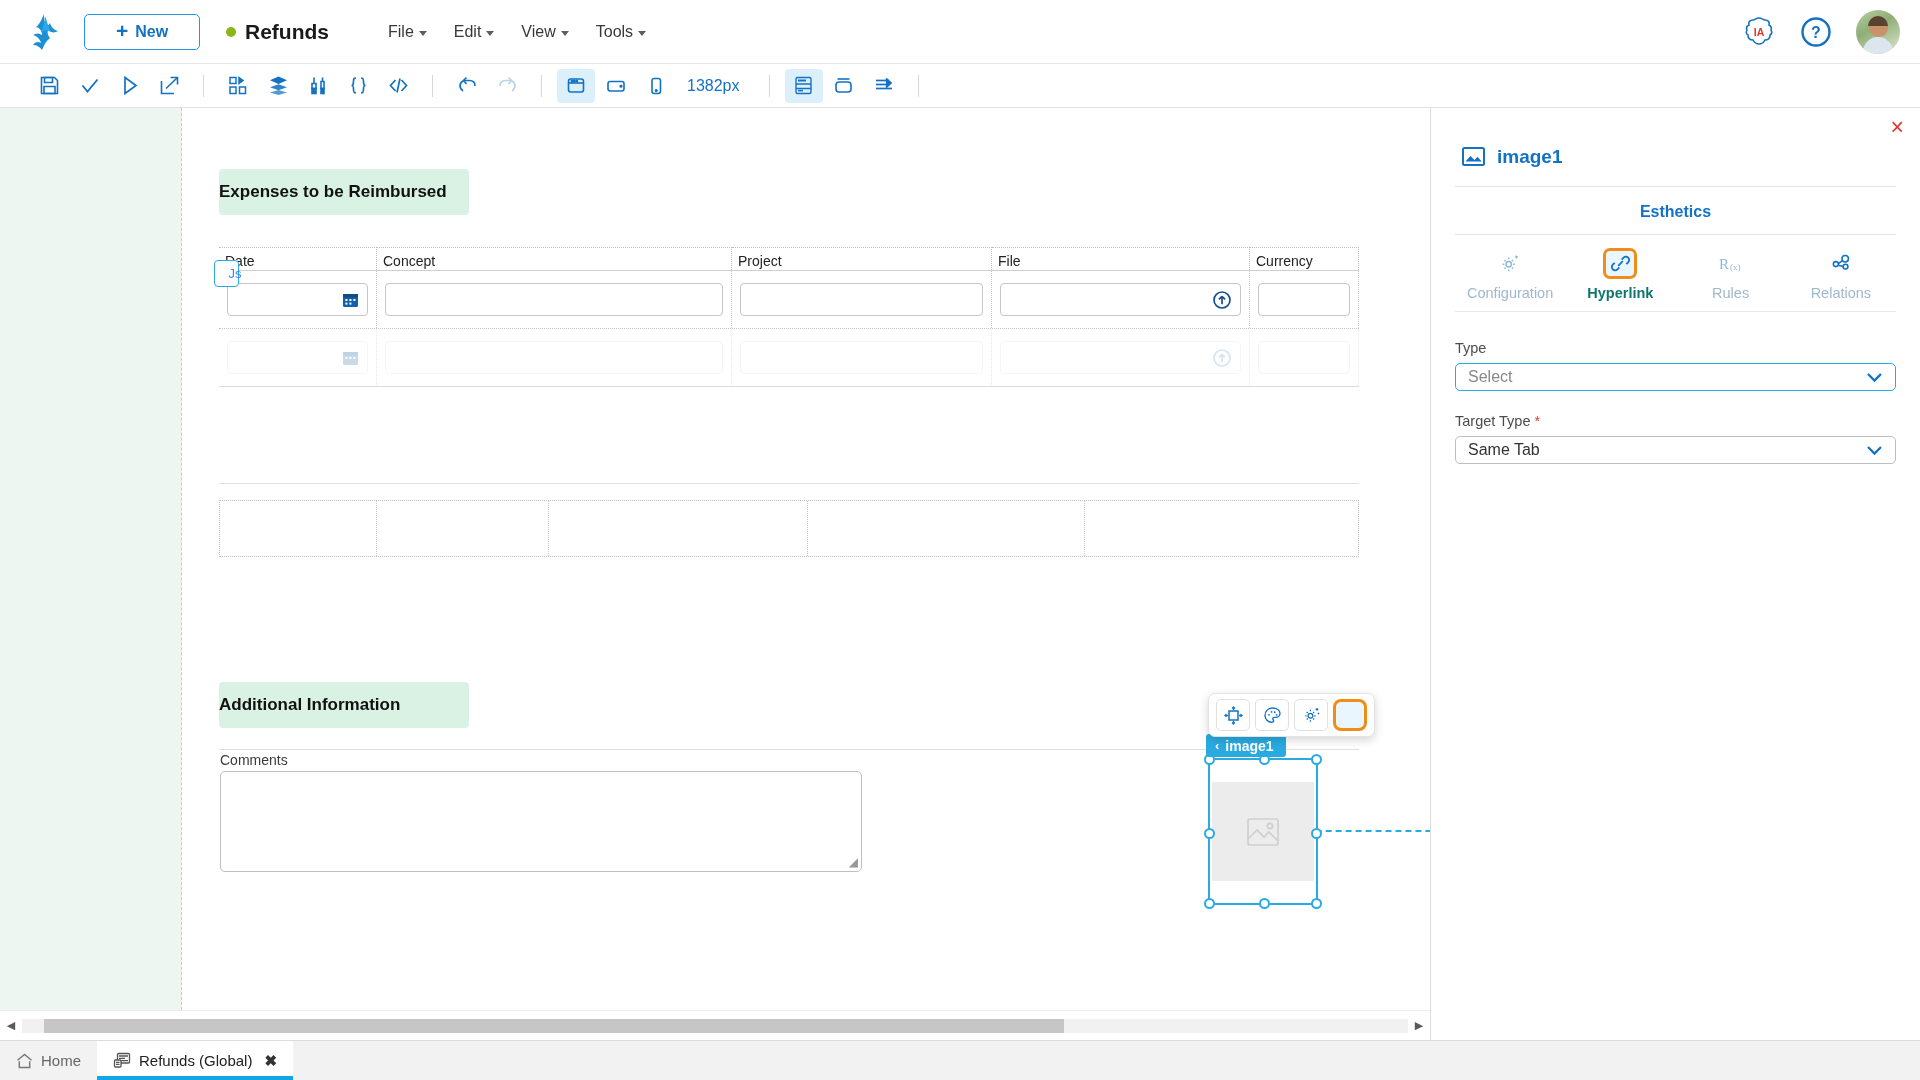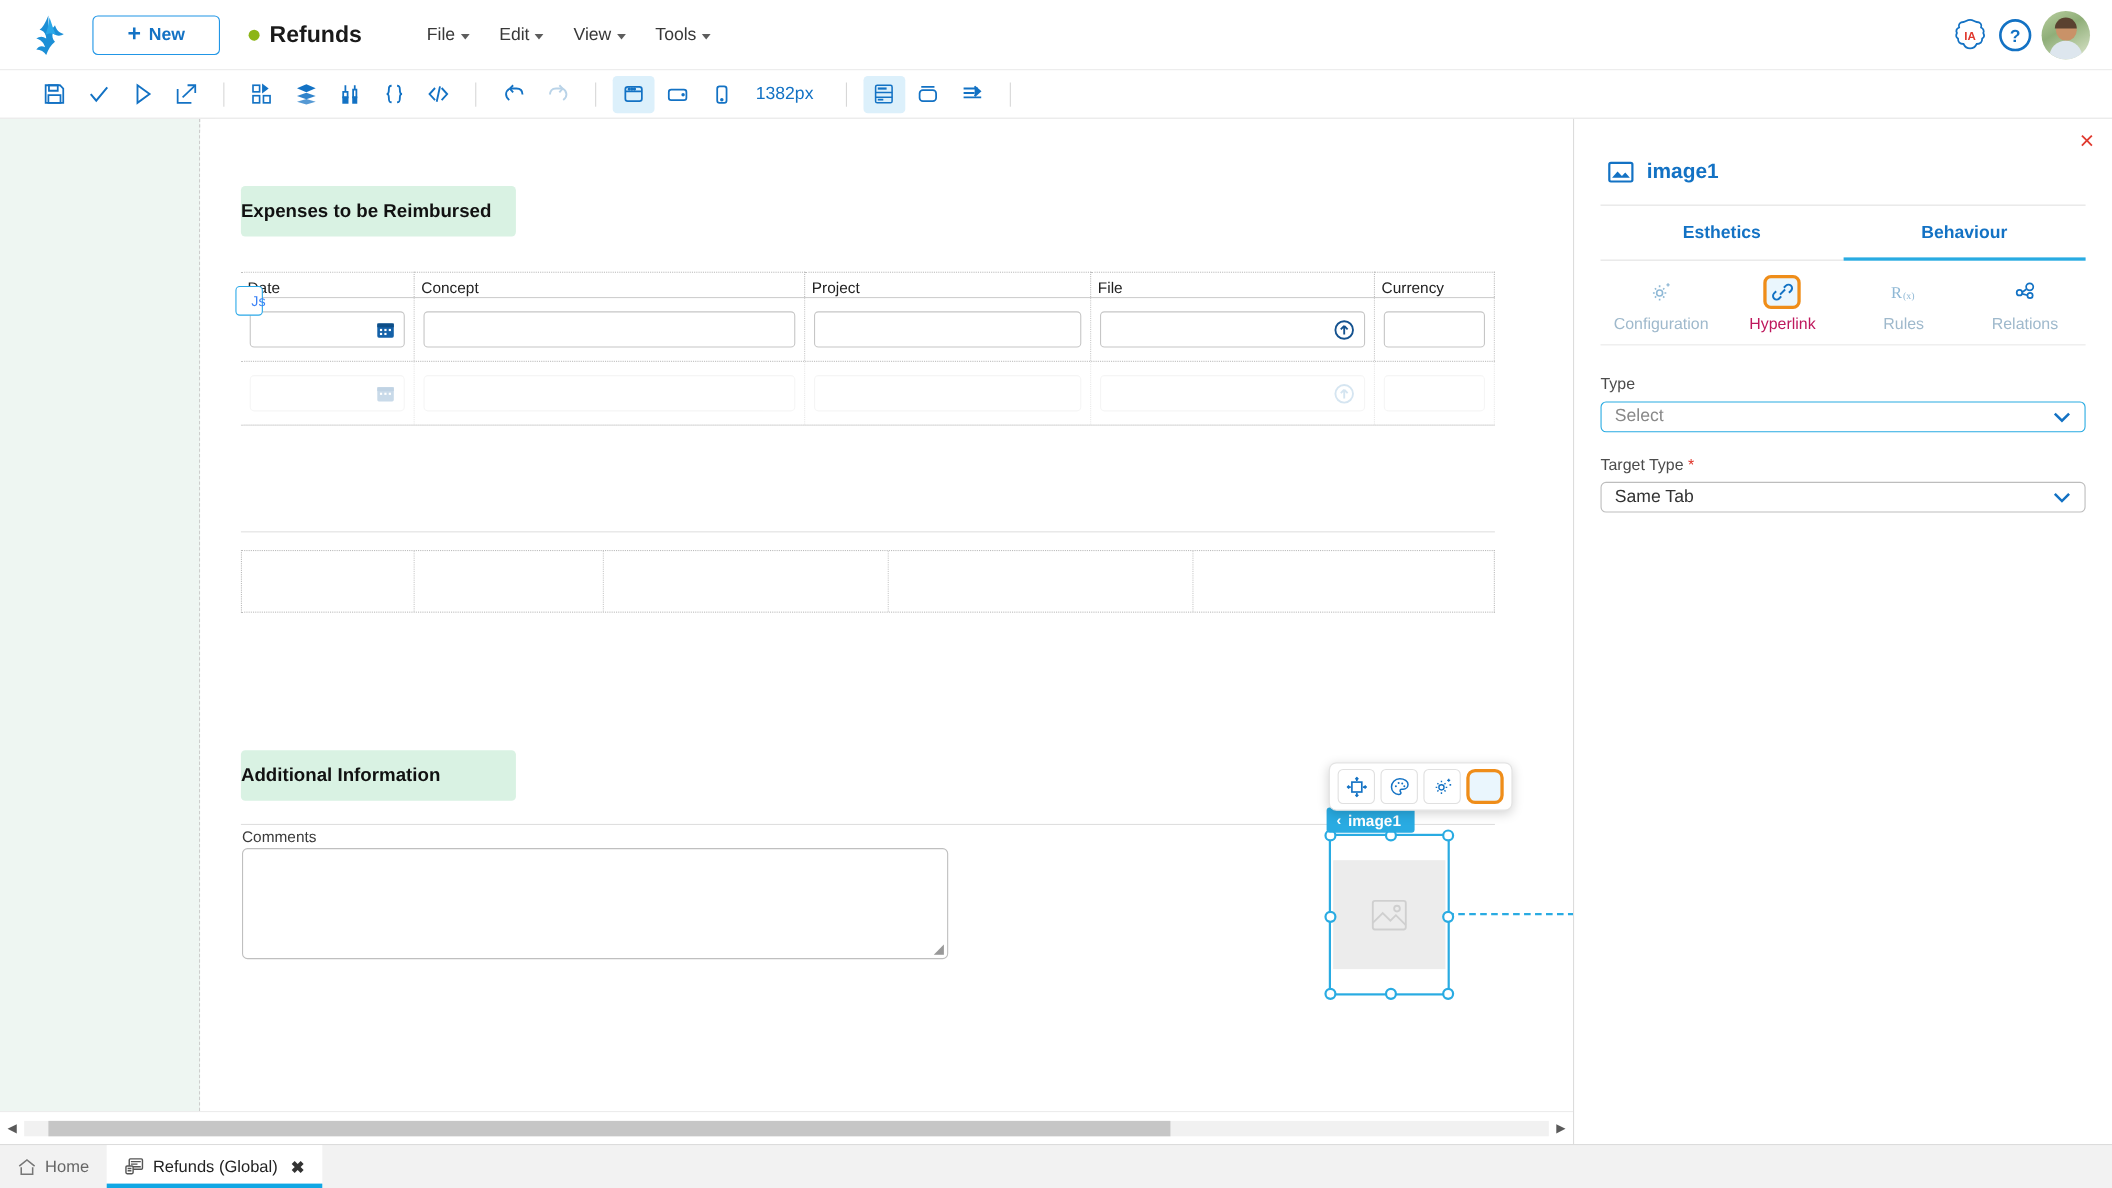--- a/index.html
+++ b/index.html
@@ -33,21 +33,21 @@
     font-size: 21px; font-weight: 700; color: #1a1a1a; white-space: nowrap;
   }
   .doc-dot { width: 10px; height: 10px; border-radius: 50%; background: #8cb517; flex: 0 0 10px; }
   .menus { display: flex; align-items: center; margin-left: 48px; gap: 5px; }
   .menu-item {
     font-size: 16px; color: #383838; padding: 7px 11px; cursor: pointer;
     display: flex; align-items: center; gap: 5px; white-space: nowrap;
   }
   .caret { width: 0; height: 0; border-left: 4px solid transparent; border-right: 4px solid transparent;
            border-top: 5px solid #5d5d5d; margin-top: 3px; }
-  .header-right { margin-left: auto; display: flex; align-items: center; gap: 8px; }
+  .header-right { margin-left: auto; display: flex; align-items: center; gap: 24px; }
   .avatar {
     width: 44px; height: 44px; border-radius: 50%; overflow: hidden;
     background: linear-gradient(150deg,#b9cfa0 0%,#8fae78 40%,#dfe8cf 100%);
     position: relative; flex: 0 0 44px; cursor: pointer;
   }
   .avatar::before { content:""; position:absolute; width:19px; height:19px; border-radius:50%;
     background:#c99268; left:13px; top:8px; }
   .avatar::after { content:""; position:absolute; width:30px; height:17px; border-radius:15px 15px 0 0;
     background:#dde6ee; left:7px; bottom:0; }
   .avatar .hair { position:absolute; width:20px; height:10px; border-radius:10px 10px 0 0;
@@ -194,21 +194,21 @@
   .rp-tab.active { border-bottom: 3px solid #29abe2; }
   .rp-subtabs { display: flex; margin: 0 24px; padding-top: 13px; border-bottom: 1px solid #e8e8e8; }
   .rp-sub { flex: 1; display: flex; flex-direction: column; align-items: center; gap: 6px;
             padding-bottom: 10px; cursor: pointer; }
   .rp-sub .sub-ico {
     width: 34px; height: 31px; display: flex; align-items: center; justify-content: center;
     color: #8fb8d5; border-radius: 7px;
   }
   .rp-sub .sub-lbl { font-size: 14.5px; color: #9fb9cc; }
   .rp-sub.active .sub-ico { border: 3px solid #ef8d19; background: #eaf6fd; color: #1372c4; }
-  .rp-sub.active .sub-lbl { color: #be185d; font-weight: 400; }
+  .rp-sub.active .sub-lbl { color: #0f766e; font-weight: 700; }
   .rp-sub.plain .sub-ico { color: #1372c4; }
 
   .rp-form { padding: 28px 24px 0; }
   .f-label { font-size: 14.5px; color: #4c4c4c; margin-bottom: 7px; display: block; }
   .req { color: #e03a2f; }
   .f-select {
     width: 100%; height: 28px; border: 1.4px solid #29abe2; border-radius: 5px;
     display: flex; align-items: center; padding: 0 12px; background: #fff; cursor: pointer;
     font-size: 16px; color: #888;
   }
@@ -637,23 +637,20 @@
         </span>
         <span>image1</span>
       </div>
 
       <div class="rp-divider"></div>
 
       <div class="rp-tabs">
         <div class="rp-tab">
           <span>Esthetics</span>
         </div>
-        <div class="rp-tab active">
-          <span>Behaviour</span>
-        </div>
       </div>
 
       <div class="rp-subtabs">
         <div class="rp-sub">
           <span class="sub-ico">
             <svg width="22" height="22" viewBox="0 0 21 21" fill="none" stroke="currentColor" stroke-width="1.4">
               <circle cx="9.3" cy="10.8" r="2.6"></circle>
               <path d="M9.3 4.2v1.6M9.3 15.8v1.6M3.5 10.8h1.6M13.5 10.8h1.6
                        M5.2 6.7l1.1 1.1M12.3 13.8l1.1 1.1M13.4 6.7l-1.1 1.1M6.3 13.8l-1.1 1.1"></path>
               <path d="M16.6 2.4v2.8M15.2 3.8h2.8" stroke-width="1.2"></path>

